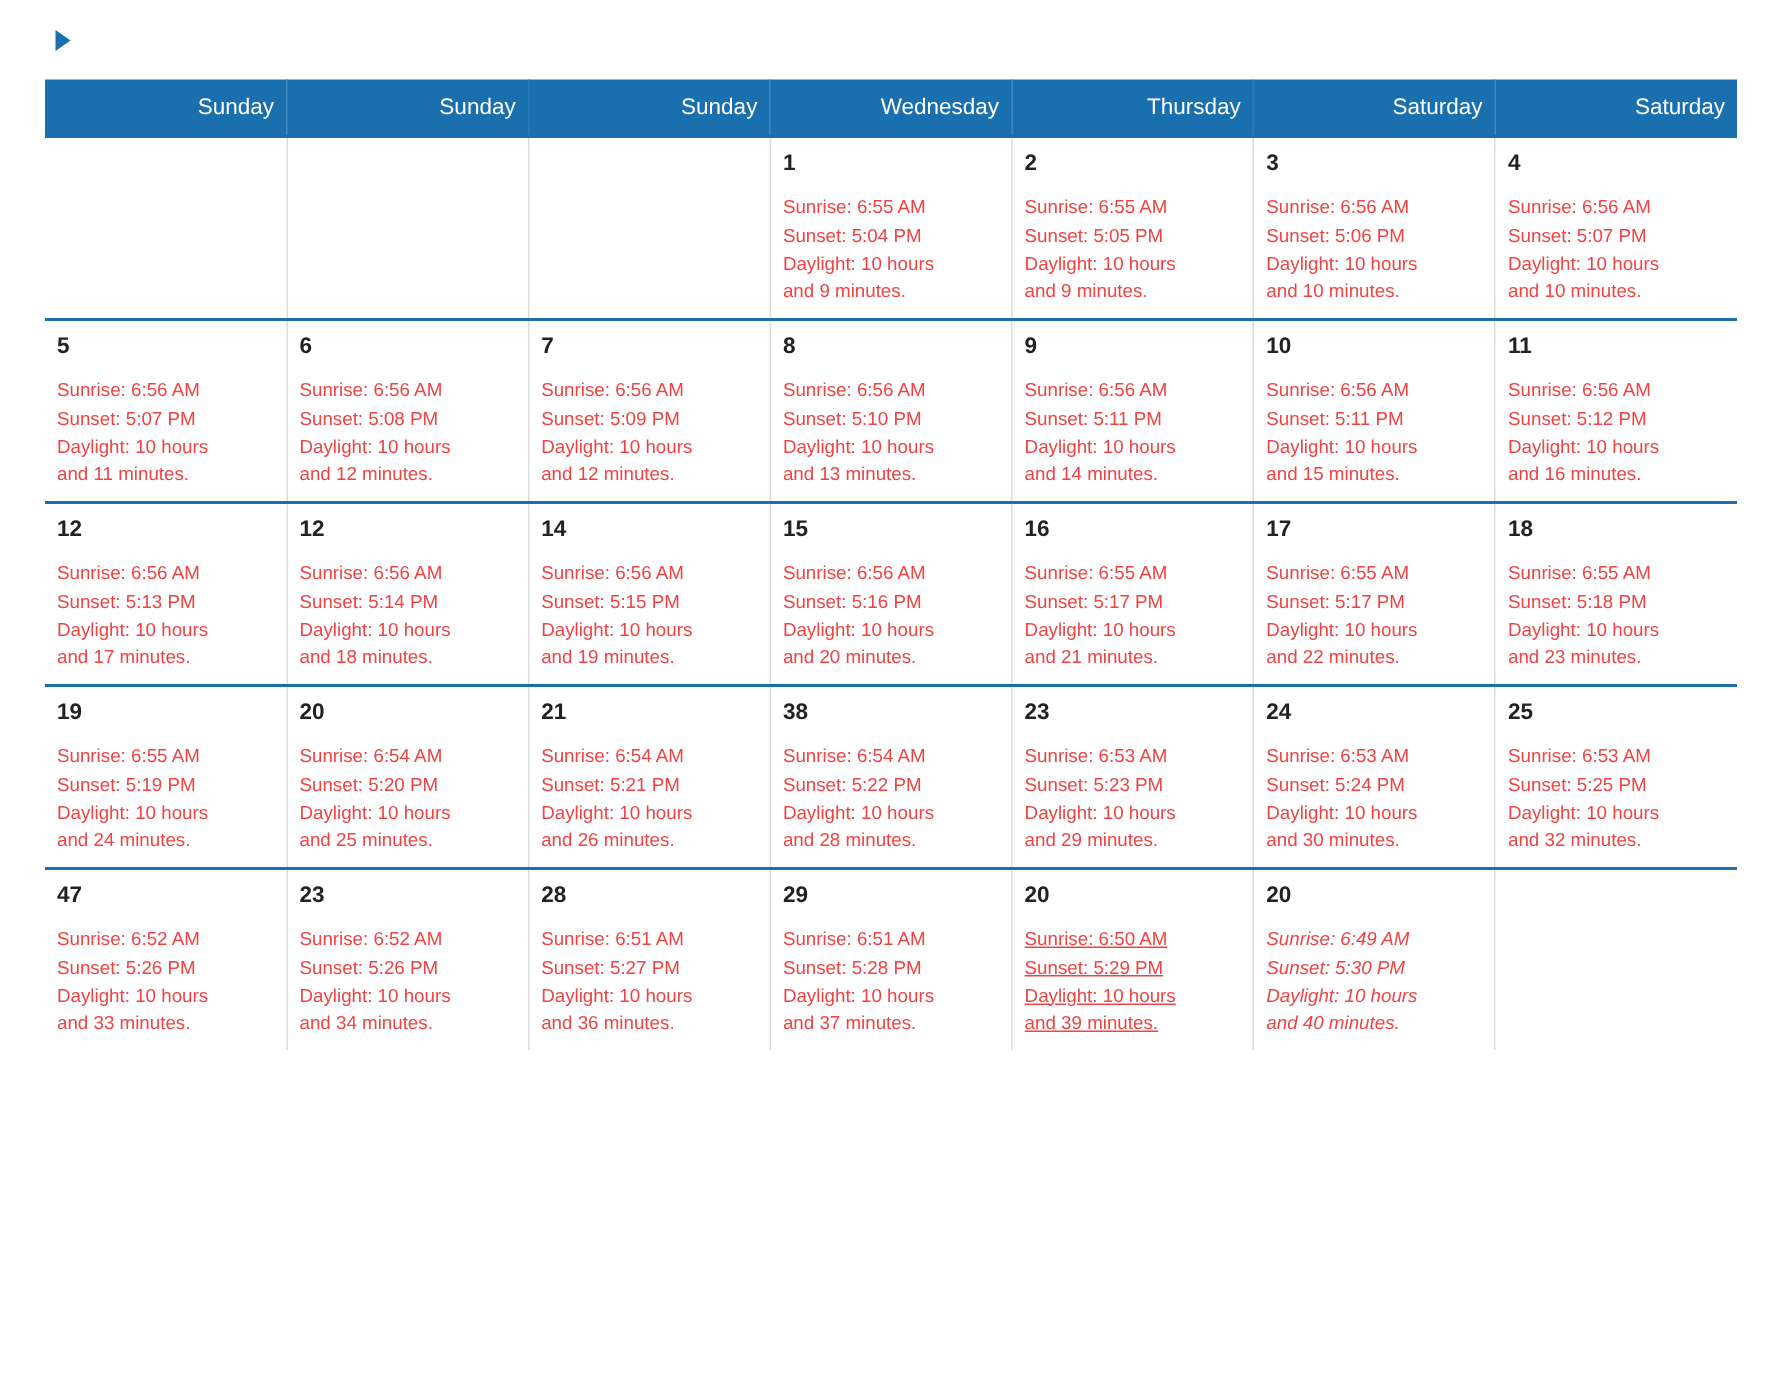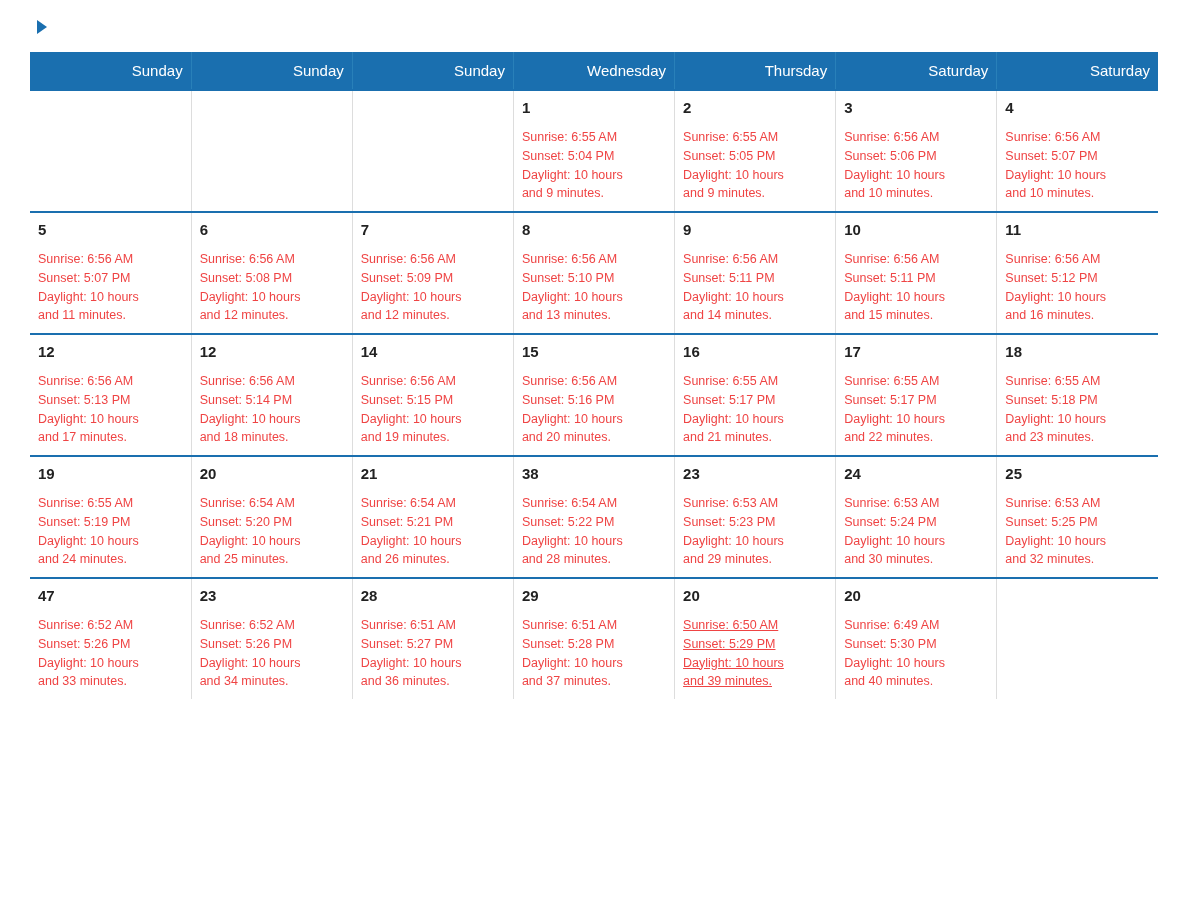--- a/index.html
+++ b/index.html
@@ -358,21 +358,21 @@
         </td>
         <td>
           <div class="day-number">20</div>
           <div class="day-info" style="white-space: pre-line; text-decoration: underline;">Sunrise: 6:50 AM
 Sunset: 5:29 PM
 Daylight: 10 hours
 and 39 minutes.</div>
         </td>
         <td>
           <div class="day-number">20</div>
-          <div class="day-info" style="white-space: pre-line;">Sunrise: 6:49 AM
+          <div class="day-info" style="white-space: pre-line; font-style: italic;">Sunrise: 6:49 AM
 Sunset: 5:30 PM
 Daylight: 10 hours
 and 40 minutes.</div>
         </td>
         <td class="empty-cell"></td>
       </tr>
     </tbody>
 </table>
 
 </body></html>

